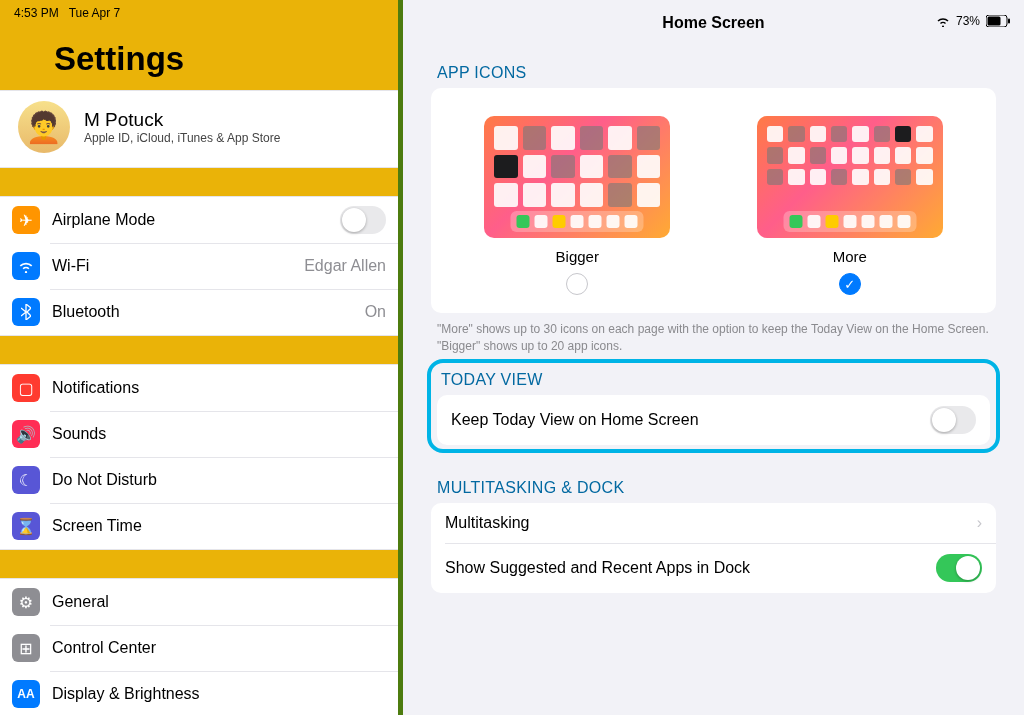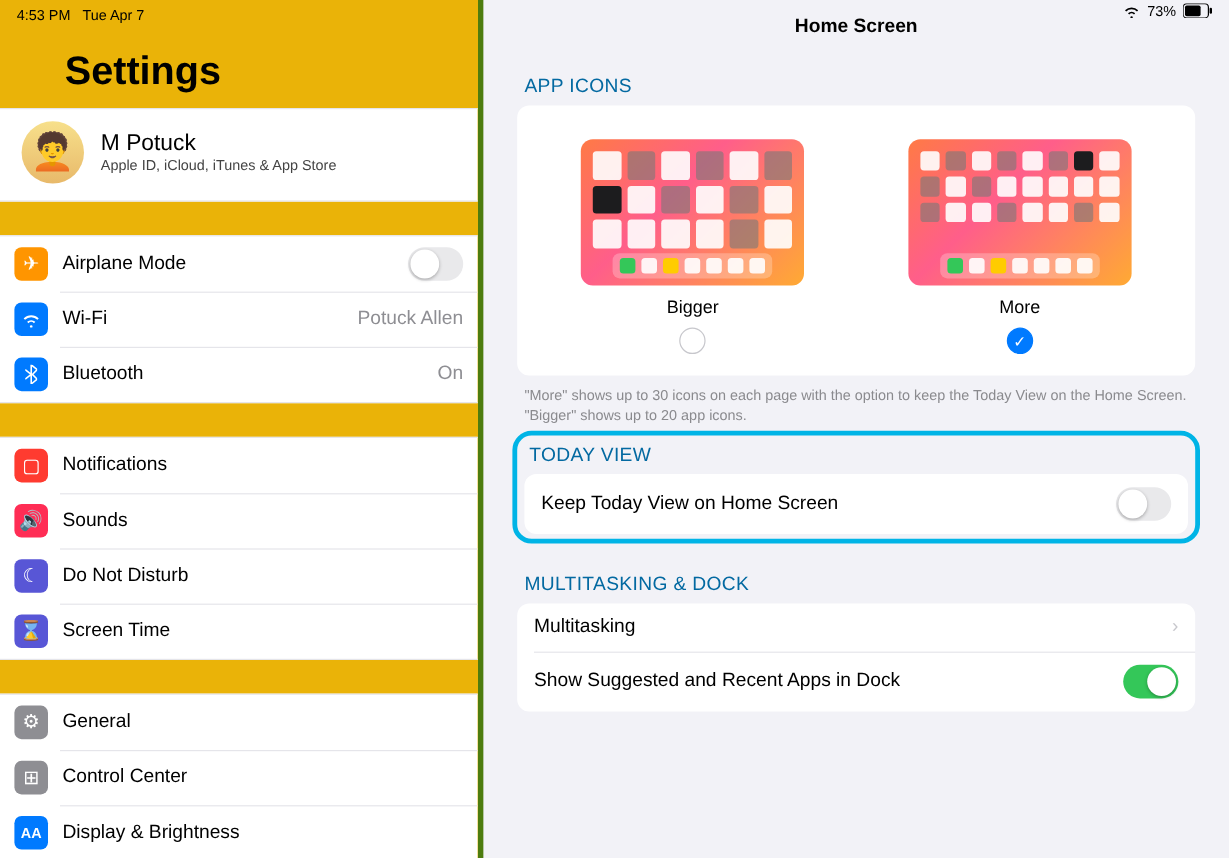--- a/index.html
+++ b/index.html
@@ -54,21 +54,21 @@
 .dock { position:absolute; bottom:6px; left:50%; transform:translateX(-50%); display:flex; gap:5px; background:rgba(255,255,255,.25); padding:4px 6px; border-radius:6px; }
 .dock .app{width:13px;height:13px}
 .opt-label { font-size:15px; margin-bottom:8px; }
 .radio { width:22px; height:22px; border-radius:50%; border:1px solid #c7c7cc; margin:0 auto; display:flex; align-items:center; justify-content:center; }
 .radio.checked { background:#007aff; border-color:#007aff; color:#fff; font-size:13px; }
 
 .highlight-main { border:4px solid #00b4e6; border-radius:16px; padding:2px 0 4px; margin:4px -4px 0; }
 .highlight-main .sec-label { padding-top:6px; padding-left:10px; }
 .highlight-main .card { margin:0 6px; }
 
-.main-status { position:absolute; top:2px; right:14px; display:flex; align-items:center; gap:6px; font-size:12px; font-weight:500; }
+.main-status { position:absolute; top:14px; right:14px; display:flex; align-items:center; gap:6px; font-size:12px; font-weight:500; }
 </style>
 </head>
 <body>
 
 <div class="sidebar">
   <div class="status-bar">
     <div class="status-left">
       <span>4:53 PM</span>
       <span>Tue Apr 7</span>
     </div>
@@ -91,21 +91,21 @@
           <div class="knob"></div>
         </div>
       </div>
       <div class="row">
         <div class="row-icon ic-blue">
           <svg width="16" height="13" viewBox="0 0 14 11">
             <path d="M7 9.5a1 1 0 100 2 1 1 0 000-2zM4 7a4.2 4.2 0 016 0l-1 1a2.8 2.8 0 00-4 0zM1.5 4.5a7.8 7.8 0 0111 0l-1 1a6.4 6.4 0 00-9 0z" fill="#fff"></path>
           </svg>
         </div>
         <div class="row-label">Wi-Fi</div>
-        <div class="row-value">Potuck Allen</div>
+        <div class="row-value">Edgar Allen</div>
       </div>
       <div class="row">
         <div class="row-icon ic-blue">
           <svg width="10" height="16" viewBox="0 0 10 16">
             <path d="M5 0v16l5-4-4-4 4-4-5-4zM5 8L0 4m0 8l5-4" stroke="#fff" stroke-width="1.3" fill="none"></path>
           </svg>
         </div>
         <div class="row-label">Bluetooth</div>
         <div class="row-value">On</div>
       </div>

